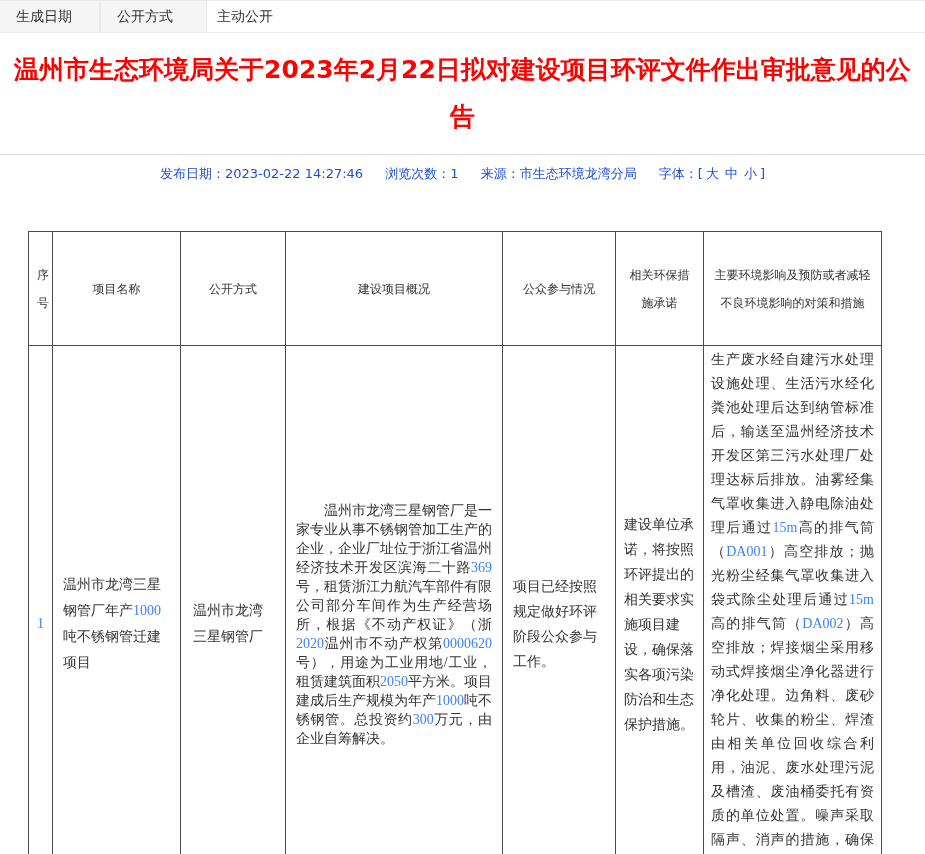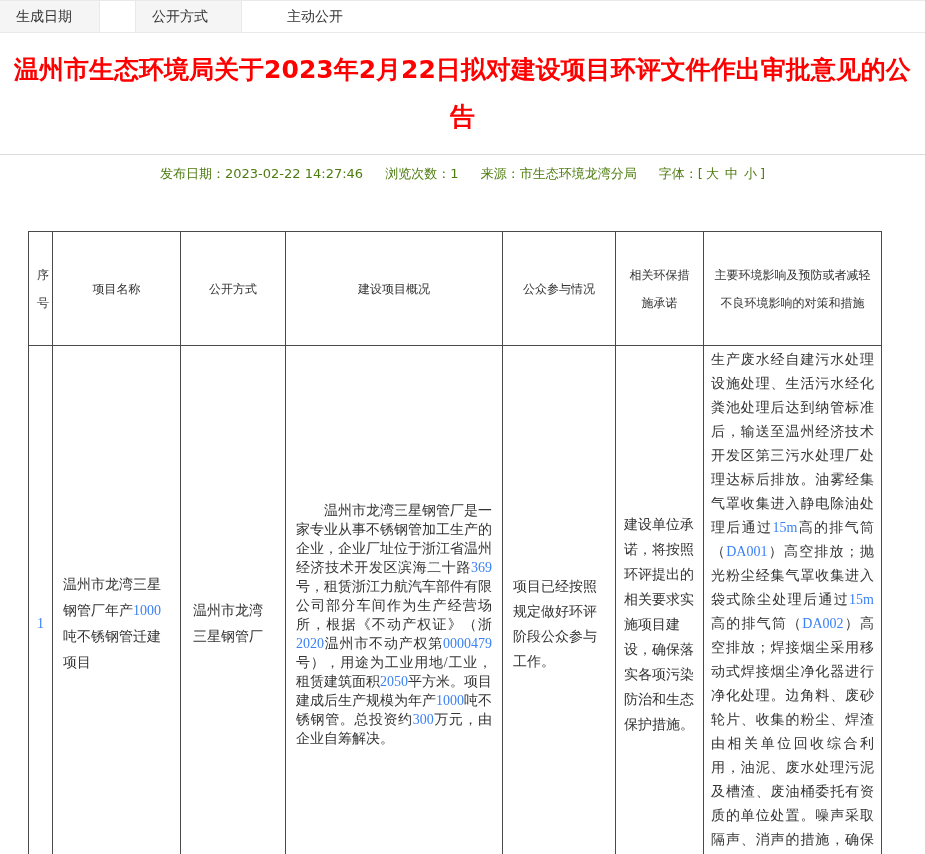--- a/index.html
+++ b/index.html
@@ -12,21 +12,20 @@
   }
 
   
   .top-bar {
     display: flex;
     height: 33px;
     border-top: 1px solid #e9e9e9;
     border-bottom: 1px solid #e9e9e9;
     font-size: 14px;
     color: #333;
-    gap: 35px;
   }
   .top-bar .cell { display: flex; align-items: center; height: 100%; }
   .top-bar .label {
     background: #f5f5f5;
     border-right: 1px solid #e9e9e9;
     padding-left: 16px;
   }
   .top-bar .label.first { width: 100px; }
   .top-bar .label.second { width: 107px; border-left: 1px solid #e9e9e9; }
   .top-bar .value.first { width: 355px; padding-left: 16px; }
@@ -46,21 +45,21 @@
     border: none;
     border-top: 1px solid #dcdcdc;
     margin: 14px 0 0 0;
   }
 
   
   .info-line {
     margin-top: 10px;
     text-align: center;
     font-size: 13px;
-    color: #4d7c0f;
+    color: #1d4ed8;
   }
   .info-line .item { margin: 0 9px; }
   .font-links .fs-link { margin: 0 3px; cursor: pointer; }
 
   
   .approval-table {
     margin: 48px 0 0 28px;
     width: 854px;
     border-collapse: collapse;
     table-layout: fixed;
@@ -135,19 +134,19 @@
       <th>公众参与情况</th>
       <th>相关环保措施承诺</th>
       <th>主要环境影响及预防或者减轻不良环境影响的对策和措施</th>
     </tr>
   </thead>
   <tbody>
     <tr>
       <td class="c-seq"><span class="num">1</span></td>
       <td class="c-name">温州市龙湾三星钢管厂年产<span class="num">1000</span>吨不锈钢管迁建项目</td>
       <td class="c-unit">温州市龙湾三星钢管厂</td>
-      <td class="c-overview">温州市龙湾三星钢管厂是一家专业从事不锈钢管加工生产的企业，企业厂址位于浙江省温州经济技术开发区滨海二十路<span class="num">369</span>号，租赁浙江力航汽车部件有限公司部分车间作为生产经营场所，根据《不动产权证》（浙<span class="num">2020</span>温州市不动产权第<span class="num">0000479</span>号），用途为工业用地/工业，租赁建筑面积<span class="num">2050</span>平方米。项目建成后生产规模为年产<span class="num">1000</span>吨不锈钢管。总投资约<span class="num">300</span>万元，由企业自筹解决。</td>
+      <td class="c-overview">温州市龙湾三星钢管厂是一家专业从事不锈钢管加工生产的企业，企业厂址位于浙江省温州经济技术开发区滨海二十路<span class="num">369</span>号，租赁浙江力航汽车部件有限公司部分车间作为生产经营场所，根据《不动产权证》（浙<span class="num">2020</span>温州市不动产权第<span class="num">0000620</span>号），用途为工业用地/工业，租赁建筑面积<span class="num">2050</span>平方米。项目建成后生产规模为年产<span class="num">1000</span>吨不锈钢管。总投资约<span class="num">300</span>万元，由企业自筹解决。</td>
       <td class="c-public">项目已经按照规定做好环评阶段公众参与工作。</td>
       <td class="c-commit">建设单位承诺，将按照环评提出的相关要求实施项目建设，确保落实各项污染防治和生态保护措施。</td>
       <td class="c-measures">生产废水经自建污水处理设施处理、生活污水经化粪池处理后达到纳管标准后，输送至温州经济技术开发区第三污水处理厂处理达标后排放。油雾经集气罩收集进入静电除油处理后通过<span class="num">15m</span>高的排气筒（<span class="num">DA001</span>）高空排放；抛光粉尘经集气罩收集进入袋式除尘处理后通过<span class="num">15m</span>高的排气筒（<span class="num">DA002</span>）高空排放；焊接烟尘采用移动式焊接烟尘净化器进行净化处理。边角料、废砂轮片、收集的粉尘、焊渣由相关单位回收综合利用，油泥、废水处理污泥及槽渣、废油桶委托有资质的单位处置。噪声采取隔声、消声的措施，确保项目厂界达到相应的标准要求</td>
     </tr>
   </tbody>
 </table>
 
 </body></html>

